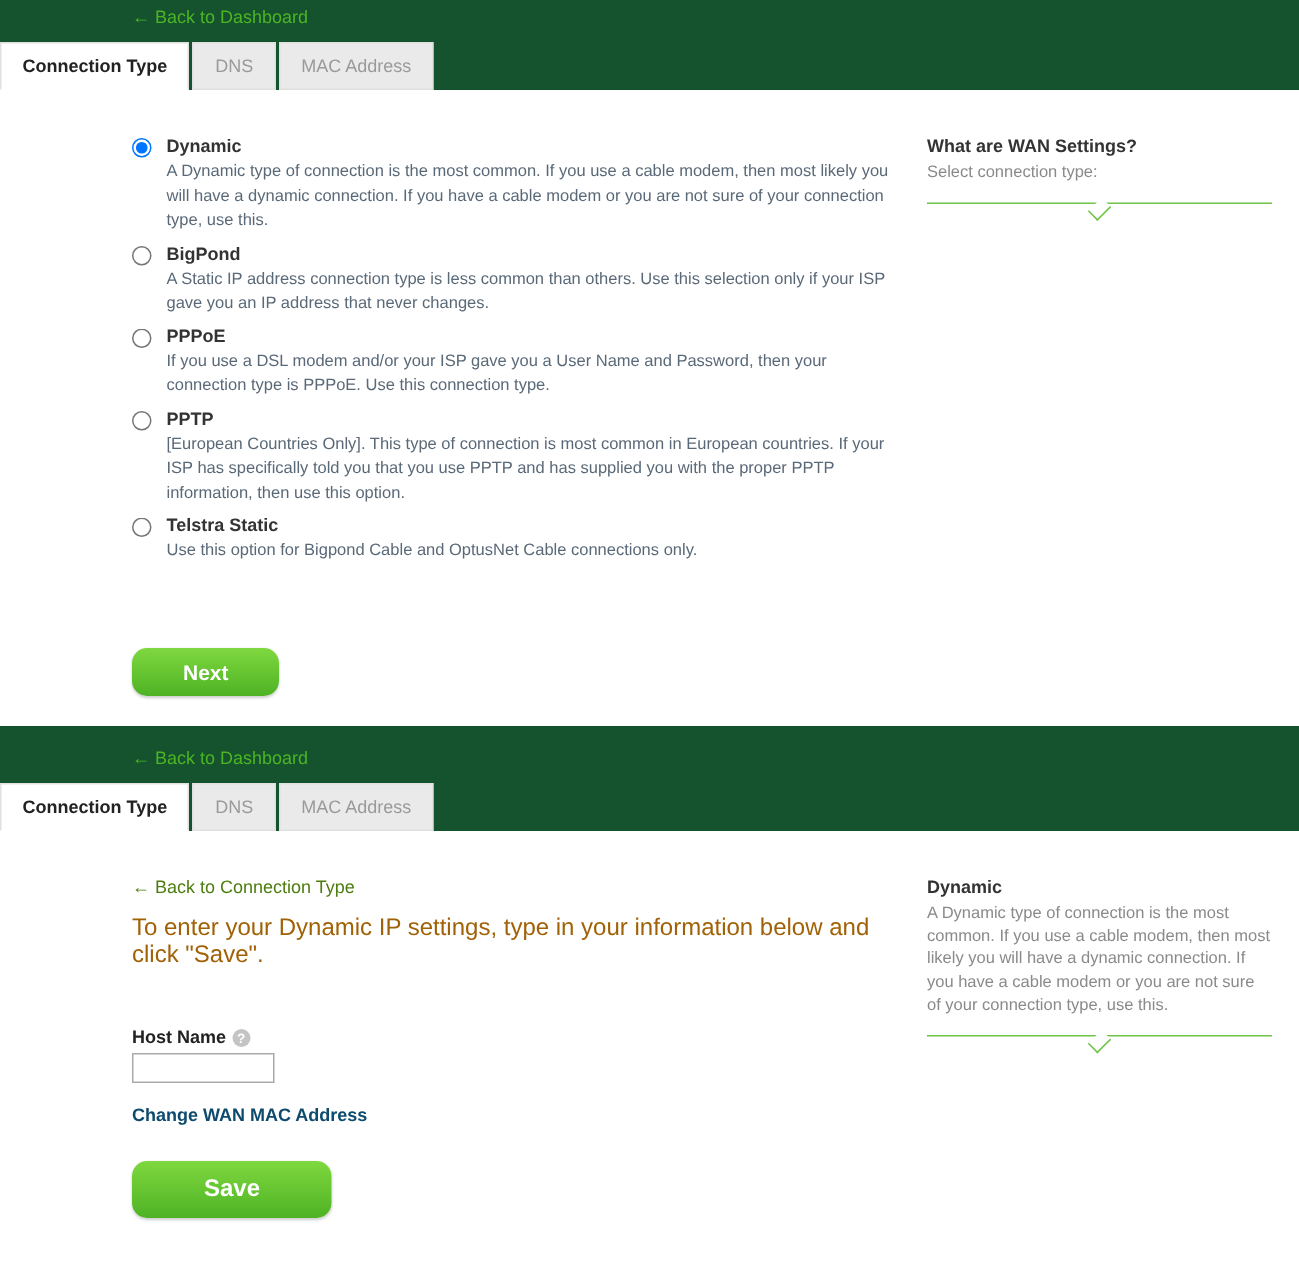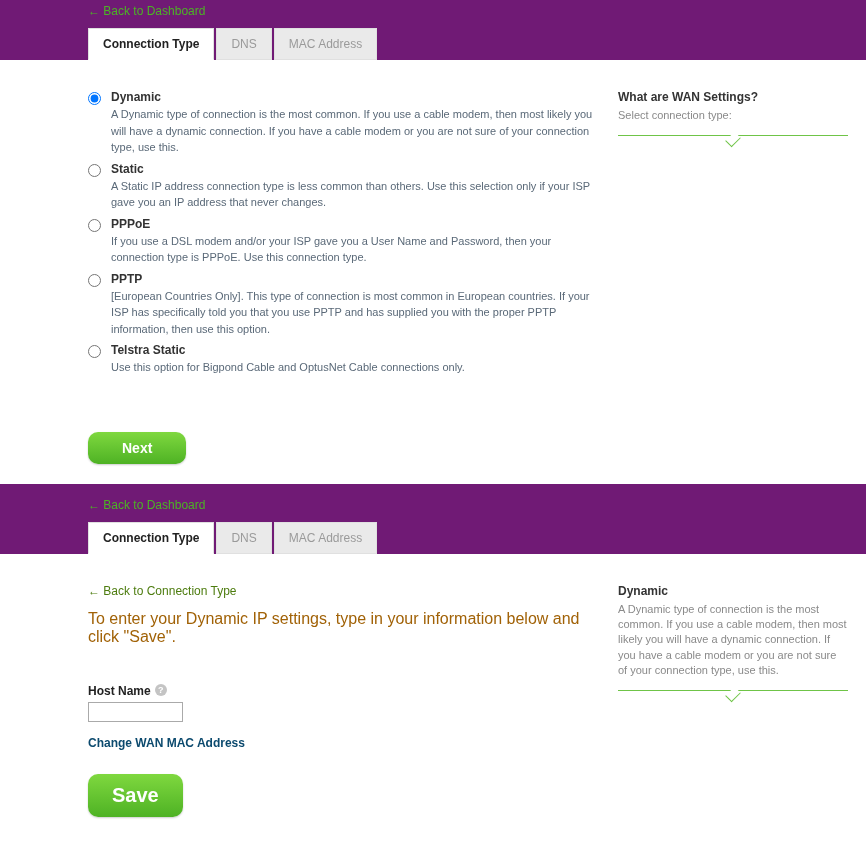--- a/index.html
+++ b/index.html
@@ -1,39 +1,39 @@
 <!DOCTYPE html>
 <html><head>
 <meta charset="utf-8">
 <style>
   * { box-sizing: border-box; margin: 0; padding: 0; }
   body { font-family: Arial, Helvetica, sans-serif; font-size: 12px; color: #4a4a4a; background: #fff; width: 866px; }
-  .panel { background: #701a75; padding: 0 0 0 0; }
+  .panel { background: #14532d; padding: 0 0 0 0; }
   .back-link { color: #4cb425; font-size: 12px; display: inline-block; padding: 4px 0 10px 88px; text-decoration: none; }
   .back-link2 { color: #4cb425; font-size: 12px; display: inline-block; padding: 14px 0 10px 88px; text-decoration: none; }
-  .tabs { padding-left: 88px; display: flex; align-items: flex-end; text-align: center; }
+  .tabs { display: flex; align-items: flex-end; text-align: center; }
   .tab { padding: 8px 14px; font-size: 12px; color: #9a9a9a; background: #eaeaea; border: 1px solid #e0e0e0; margin-right: 2px; cursor: pointer; }
   .tab.active { background: #fff; color: #222; font-weight: bold; border-bottom: 1px solid #fff; }
   .content { display: flex; padding: 30px 0 20px 88px; background: #fff; }
   .left { width: 510px; }
   .right { width: 230px; margin-left: 20px; }
   .right h4 { font-size: 12px; font-weight: bold; color: #333; margin-bottom: 4px; }
   .right p { font-size: 11px; color: #8a8a8a; line-height: 1.4; }
   .divider { border-top: 1px solid #6fc447; margin-top: 12px; position: relative; }
   .divider::after { content: ""; position: absolute; left: 50%; top: -1px; transform: translateX(-50%); width: 12px; height: 8px; border-left: 1px solid #6fc447; border-bottom: 1px solid #6fc447; transform: translateX(-50%) rotate(-45deg); background: #fff; }
   .opt { display: flex; align-items: flex-start; margin-bottom: 6px; }
   .opt input[type=radio] { margin-top: 2px; margin-right: 10px; flex-shrink: 0; }
   .opt-body { flex: 1; }
   .opt-title { font-size: 12px; color: #333; font-weight: bold; margin-bottom: 2px; }
   .opt-desc { font-size: 11px; color: #5a6978; line-height: 1.5; }
   .btn { display: inline-block; background: linear-gradient(to bottom, #7fd83f, #4eb224); color: #fff; font-weight: bold; font-size: 14px; padding: 8px 34px; border-radius: 10px; margin: 30px 0 20px 88px; border: none; cursor: pointer; box-shadow: 0 1px 2px rgba(0,0,0,0.2); }
-  .btn2 { display: inline-block; background: linear-gradient(to bottom, #7fd83f, #4eb224); color: #fff; font-weight: bold; font-size: 20px; padding: 10px 24px; border-radius: 10px; margin: 24px 0 20px 0; border: none; cursor: pointer; box-shadow: 0 1px 2px rgba(0,0,0,0.2); }
+  .btn2 { display: inline-block; background: linear-gradient(to bottom, #7fd83f, #4eb224); color: #fff; font-weight: bold; font-size: 16px; padding: 10px 48px; border-radius: 10px; margin: 24px 0 20px 0; border: none; cursor: pointer; box-shadow: 0 1px 2px rgba(0,0,0,0.2); }
   .sub-back { color: #4d7c0f; font-size: 12px; text-decoration: none; display: inline-block; margin-bottom: 12px; }
   .instr { font-size: 16px; color: #a16207; margin-bottom: 38px; }
-  .field-label { font-size: 12px; font-weight: bold; color: #222; margin-bottom: 4px; display: flex; align-items: flex-start; gap: 4px; }
+  .field-label { font-size: 12px; font-weight: bold; color: #222; margin-bottom: 4px; display: flex; align-items: flex-end; gap: 4px; }
   .help-icon { display: inline-block; width: 12px; height: 12px; border-radius: 50%; background: #c4c4c4; color: #fff; font-size: 9px; text-align: center; line-height: 12px; font-weight: bold; cursor: pointer; }
   .text-input { border: 1px solid #aaa; padding: 2px 4px; width: 95px; font-size: 12px; margin-bottom: 14px; }
   .change-link { color: #0c4a6e; font-size: 12px; font-weight: bold; text-decoration: none; display: inline-block; }
   .caption { font-family: "Times New Roman", Times, serif; font-size: 24px; color: #000; padding: 16px 2px 10px 2px; line-height: 1.3; border-top: 1px solid #d0d0d0; margin-top: 20px; }
 </style>
 </head>
 <body>
 
 
 
@@ -52,21 +52,21 @@
     <div class="opt">
       <input type="radio" name="ct" checked="" style="">
       <div class="opt-body">
         <div class="opt-title">Dynamic</div>
         <div class="opt-desc">A Dynamic type of connection is the most common. If you use a cable modem, then most likely you will have a dynamic connection. If you have a cable modem or you are not sure of your connection type, use this.</div>
       </div>
     </div>
     <div class="opt">
       <input type="radio" name="ct" style="">
       <div class="opt-body">
-        <div class="opt-title">Static</div>
+        <div class="opt-title">BigPond</div>
         <div class="opt-desc">A Static IP address connection type is less common than others. Use this selection only if your ISP gave you an IP address that never changes.</div>
       </div>
     </div>
     <div class="opt">
       <input type="radio" name="ct" style="">
       <div class="opt-body">
         <div class="opt-title">PPPoE</div>
         <div class="opt-desc">If you use a DSL modem and/or your ISP gave you a User Name and Password, then your connection type is PPPoE. Use this connection type.</div>
       </div>
     </div>

